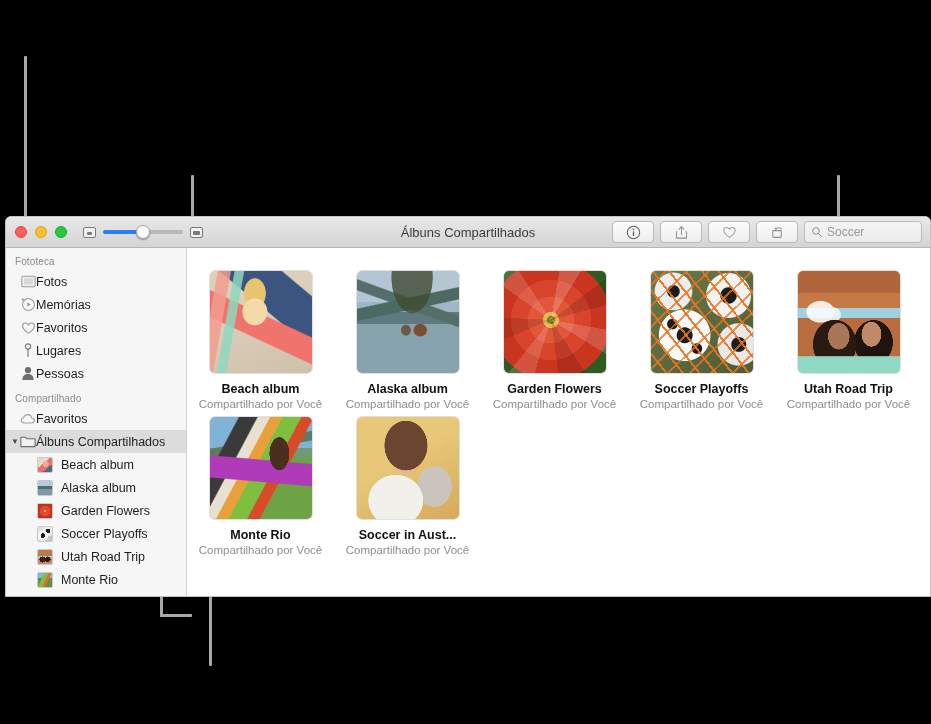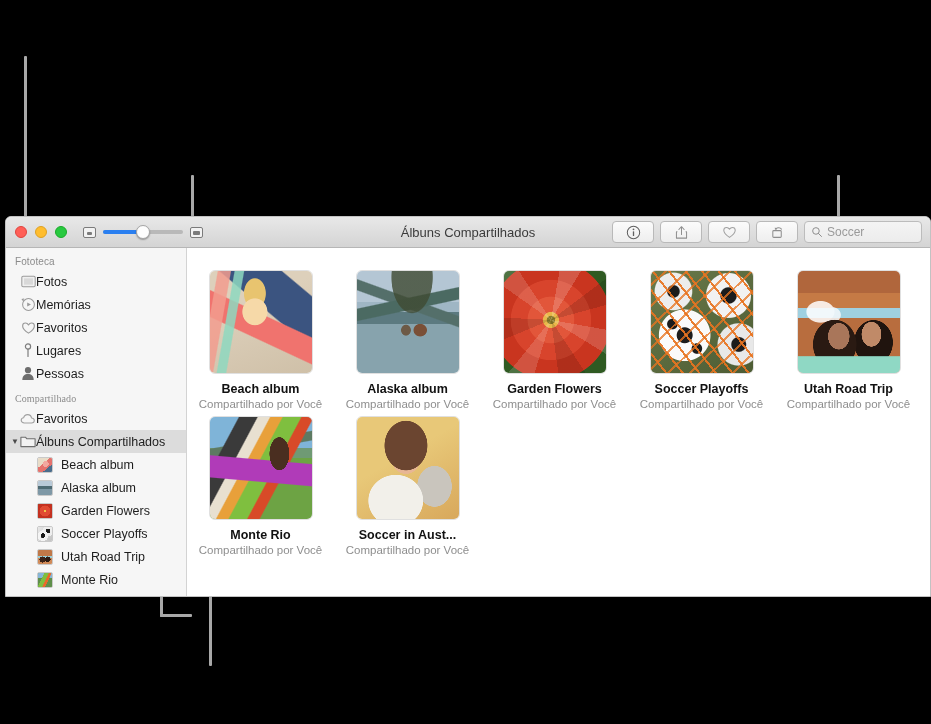--- a/index.html
+++ b/index.html
@@ -308,21 +308,21 @@
           <span class="glyph">
             <svg width="14" height="15" viewBox="0 0 14 15">
               <circle cx="7" cy="4.2" r="3.1" fill="#6d6d6d"></circle>
               <path d="M1.3 14 C1.3 9.9 3.8 8 7 8 C10.2 8 12.7 9.9 12.7 14 Z" fill="#6d6d6d"></path>
             </svg>
           </span>
           <span class="label">Pessoas</span>
         </div>
 
 
-        <div class="section-label" style="margin-top:6px;font-family:Liberation Serif, serif;">Compartilhado</div>
+        <div class="section-label" style="margin-top:6px;">Compartilhado</div>
 
         <div class="s-item">
           <span class="glyph">
             <svg width="16" height="12" viewBox="0 0 16 12">
               <path d="M4.3 10 C2.5 10 1.2 8.8 1.2 7.3 C1.2 5.9 2.3 4.8 3.7 4.7
                        C4.1 2.8 5.7 1.6 7.6 1.6 C9.7 1.6 11.3 3.1 11.5 5
                        C13.1 5.1 14.3 6.2 14.3 7.6 C14.3 9 13.1 10 11.5 10 Z" fill="none" stroke="#a0a0a0" stroke-width="1.1" stroke-linejoin="round"></path>
             </svg>
           </span>
           <span class="label">Favoritos</span>

